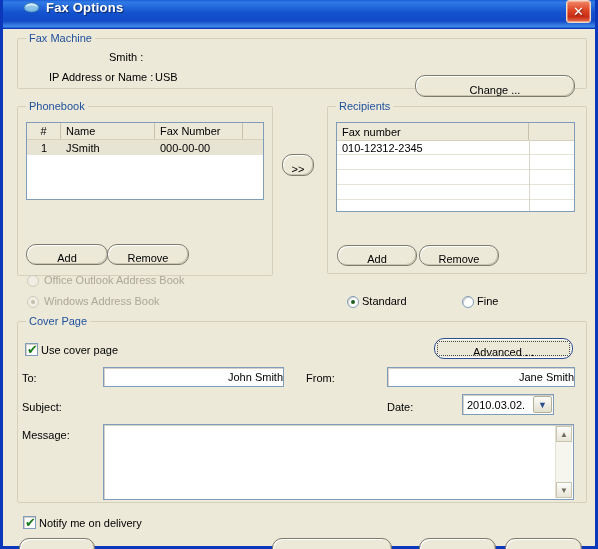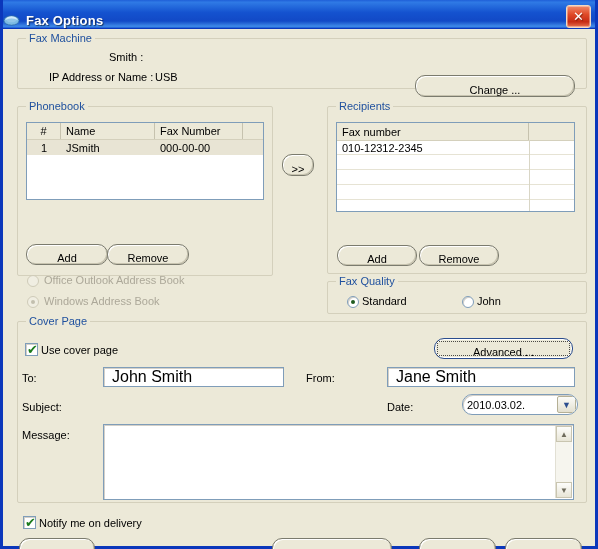--- a/index.html
+++ b/index.html
@@ -15,22 +15,22 @@
     position:absolute;left:0;top:0;width:598px;height:549px;
     box-sizing:border-box;
     border:3px solid #0b37bb;
     border-top:none;
     background:#ece9d8;
   }
   
   .titlebar{
     height:29px;
     background:linear-gradient(to bottom,#1f5fd8 0%,#2f7ae5 8%,#1452cf 45%,#1249c6 75%,#3f8ae8 94%,#1a5ad4 100%);
-    display:flex;align-items:flex-end;
-    padding:0 2px 0 0;
+    display:flex;align-items:flex-start;
+    padding:0 2px 0 20px;
     box-sizing:border-box;
     border-bottom:1px solid #0b37bb;
   }
   .title-icon{width:17px;height:15px;position:relative;flex:0 0 auto;margin-right:6px;}
   .title-text{
     color:#fff;font-weight:bold;font-size:13px;
     text-shadow:1px 1px 1px rgba(0,0,0,.55);
     flex:1 1 auto;letter-spacing:.2px;
   }
   .close-btn{
@@ -86,25 +86,26 @@
     position:absolute;left:2px;top:2px;right:2px;bottom:2px;
     border:1px dotted #4a4a46;
     pointer-events:none;
   }
   
   .tbox{
     position:absolute;box-sizing:border-box;
     background:#fff;
     border:1px solid #7f9db9;
     box-shadow:inset 1px 1px 0 #d4d0c8;
-    font-size:16px;color:#000;
+    font-size:11px;color:#000;
     display:flex;align-items:center;
-    padding-left:8px;
+    padding-left:20px;
     font-family:"Liberation Sans","DejaVu Sans",sans-serif;
     overflow:hidden;
+    justify-content:flex-end;
   }
   
   .listbox{
     position:absolute;box-sizing:border-box;
     background:#fff;
     border:1px solid #7f9db9;
     overflow:hidden;
   }
   .hdrrow{display:flex;height:16px;background:#ece9d8;border-bottom:1px solid #d4d0bc;}
   .hdrcell{
@@ -273,27 +274,24 @@
       <div class="vrule" style="left:192px;top:17px;"></div>
     </div>
 
     <div class="btn" style="left:334px;top:216px;width:80px;height:21px;">
       <span>Add</span>
     </div>
     <div class="btn" style="left:416px;top:216px;width:80px;height:21px;">
       <span>Remove</span>
     </div>
 
-    <div class="group" style="left:324px;top:252px;width:260px;height:33px;">
-      <span class="glabel">Fax Quality</span>
-    </div>
     <div class="radio on" style="left:344px;top:267px;"></div>
     <span class="abs lbl" style="left:359px;top:266px;">Standard</span>
     <div class="radio" style="left:459px;top:267px;"></div>
-    <span class="abs lbl" style="left:474px;top:266px;">John</span>
+    <span class="abs lbl" style="left:474px;top:266px;">Fine</span>
 
     <div class="group" style="left:14px;top:292px;width:570px;height:182px;">
       <span class="glabel">Cover Page</span>
     </div>
 
     <div class="chk" style="left:22px;top:314px;">
       <span class="mark">✔</span>
     </div>
     <span class="abs lbl" style="left:38px;top:315px;">Use cover page</span>
 
@@ -308,21 +306,21 @@
     </div>
 
     <span class="abs lbl" style="left:303px;top:343px;">From:</span>
     <div class="tbox" style="left:384px;top:338px;width:188px;height:20px;">
       <span>Jane Smith</span>
     </div>
 
     <span class="abs lbl" style="left:19px;top:372px;">Subject:</span>
 
     <span class="abs lbl" style="left:384px;top:372px;">Date:</span>
-    <div class="combo" style="left:459px;top:365px;width:116px;height:21px;border-radius:10px;">
+    <div class="combo" style="left:459px;top:365px;width:92px;height:21px;">
       <span>2010.03.02.</span>
       <span class="arrowbtn">▼</span>
     </div>
 
     <span class="abs lbl" style="left:19px;top:400px;">Message:</span>
     <div class="tarea" style="left:100px;top:395px;width:471px;height:76px;">
       <span class="abs" style="left:4px;top:3px;font-size:11px;color:#000;"></span>
       <div class="sbar">
         <div class="sbtn up">▲</div>
         <div class="sbtn down">▼</div>

